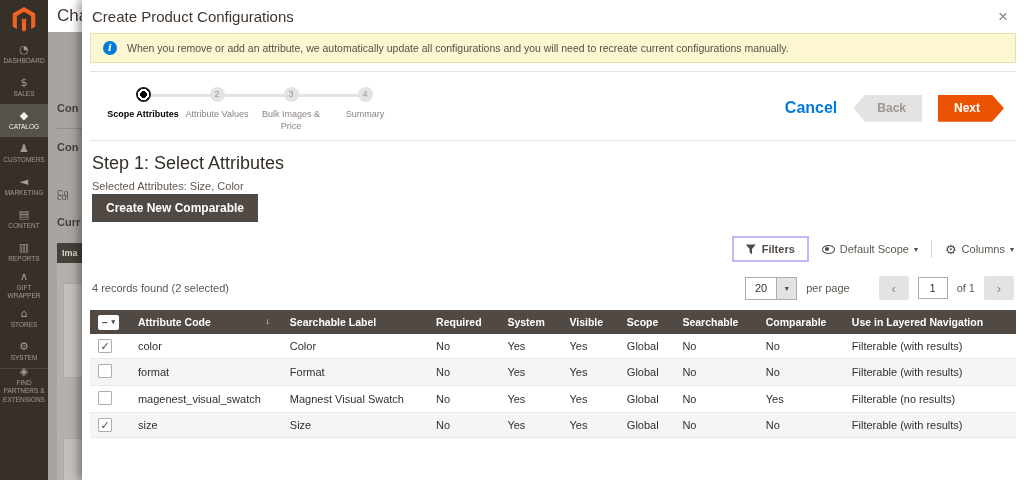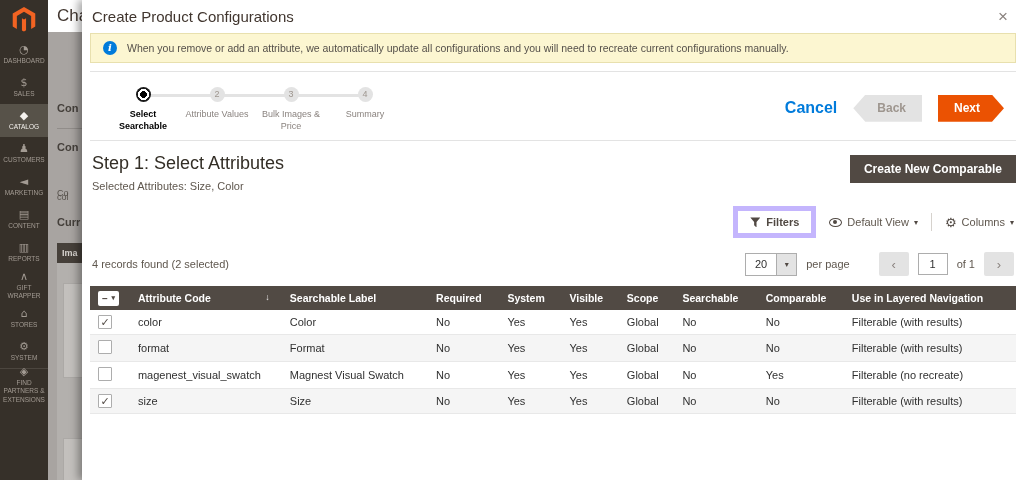--- a/index.html
+++ b/index.html
@@ -54,28 +54,28 @@
   .slbl { margin-top:7px; font-size:9px; color:#8a837f; text-align:center; line-height:1.3; }
   .step.active .slbl { color:#000; font-weight:bold; }
   .actions { display:flex; align-items:center; gap:16px; margin-right:12px; margin-top:2px; }
   .cancel { color:#007bdb; font-size:16px; font-weight:600; cursor:pointer; }
   .back,.next { height:27px; font-size:12px; font-weight:bold; border:none; cursor:pointer; }
   .back { background:#e3e3e3; color:#9e968f; padding:0 16px 0 24px;
           clip-path:polygon(12px 0,100% 0,100% 100%,12px 100%,0 50%); }
   .next { background:#eb5202; color:#fff; padding:0 24px 0 16px;
           clip-path:polygon(0 0,calc(100% - 12px) 0,100% 50%,calc(100% - 12px) 100%,0 100%); }
 
-  .step-head { display:flex; justify-content:space-between; align-items:flex-start; padding:12px 8px 0 10px; }
+  .step-head { display:flex; justify-content:space-between; align-items:flex-start; padding:12px 8px 0 10px;flex-direction:column; }
   .step-head h2 { font-size:18px; font-weight:400; color:#332e26; }
   .sub { margin-top:6px; font-size:11px; color:#5f574e; }
   .create-btn { background:#514943; color:#fff; font-size:12px; font-weight:600; border:none;
                 padding:7px 14px; margin-top:2px; cursor:pointer; }
 
   .toolbar { display:flex; justify-content:flex-end; align-items:center; gap:13px; padding:14px 10px 0; }
-  .filters-btn { display:inline-flex; gap:6px; align-items:center; border:5px solid #c4b5fd; background:#fff;
+  .filters-btn { display:inline-flex; gap:6px; align-items:center; border:2px solid #c4b5fd; background:#fff;
                  padding:5px 12px; font-size:11px; font-weight:600; color:#514943; cursor:pointer; }
   .funnel { width:10px; height:10px; background:#514943;
             clip-path:polygon(0 0,100% 0,62% 45%,62% 100%,38% 78%,38% 45%); }
   .view-ctl { display:inline-flex; gap:5px; align-items:center; font-size:11px; color:#5f574e; cursor:pointer; }
   .eye { width:13px; height:9px; border:1.5px solid #514943; border-radius:50%; position:relative; }
   .eye::after { content:''; position:absolute; width:4px; height:4px; border-radius:50%;
                 background:#514943; left:2.5px; top:1.2px; }
   .gear { font-size:13px; color:#514943; font-family:"DejaVu Sans", sans-serif; }
   .caret { font-size:8px; color:#514943; }
   .vdiv { width:1px; height:18px; background:#d6d2cd; }
@@ -199,21 +199,21 @@
     <div class="banner">
       <span class="info-ic">i</span>
       <span>When you remove or add an attribute, we automatically update all configurations and you will need to recreate current configurations manually.</span>
     </div>
 
     <div class="wizard">
       <div class="steps" id="steps">
         <div class="connector"></div>
       <div class="step active">
             <span class="dot on"></span>
-            <span class="slbl">Select Searchable</span>
+            <span class="slbl">Scope Attributes</span>
           </div>
           <div class="step">
             <span class="dot">2</span>
             <span class="slbl">Attribute Values</span>
           </div>
           <div class="step">
             <span class="dot">3</span>
             <span class="slbl">Bulk Images &amp; Price</span>
           </div>
           <div class="step">
@@ -236,21 +236,21 @@
       <button class="create-btn">Create New Comparable</button>
     </div>
 
     <div class="toolbar">
       <button class="filters-btn">
         <span class="funnel"></span>
         <span>Filters</span>
       </button>
       <div class="view-ctl">
         <span class="eye"></span>
-        <span>Default View</span>
+        <span>Default Scope</span>
         <span class="caret">▾</span>
       </div>
       <div class="vdiv"></div>
       <div class="view-ctl">
         <span class="gear">⚙</span>
         <span>Columns</span>
         <span class="caret">▾</span>
       </div>
     </div>
 
@@ -329,21 +329,21 @@
           <tr>
             <td class="cb-td"><span class="cb"></span></td>
             <td>magenest_visual_swatch</td>
             <td>Magnest Visual Swatch</td>
             <td>No</td>
             <td>Yes</td>
             <td>Yes</td>
             <td>Global</td>
             <td>No</td>
             <td>Yes</td>
-            <td>Filterable (no recreate)</td>
+            <td>Filterable (no results)</td>
           </tr>
           <tr class="alt">
             <td class="cb-td"><span class="cb checked">✓</span></td>
             <td>size</td>
             <td>Size</td>
             <td>No</td>
             <td>Yes</td>
             <td>Yes</td>
             <td>Global</td>
             <td>No</td>

